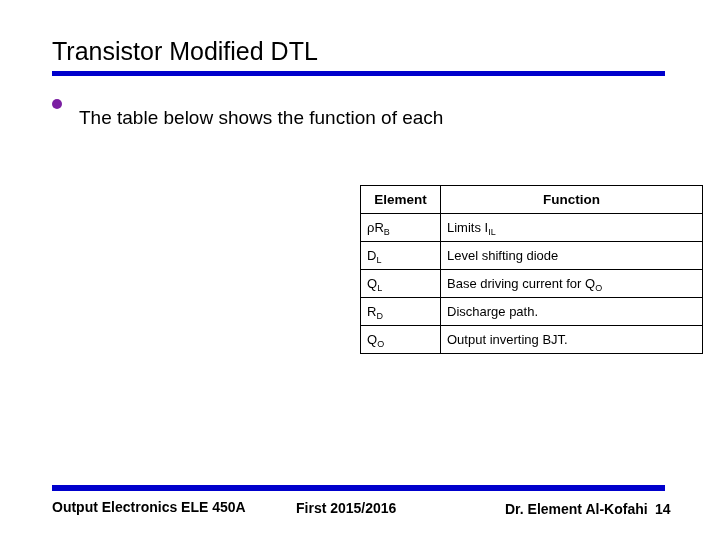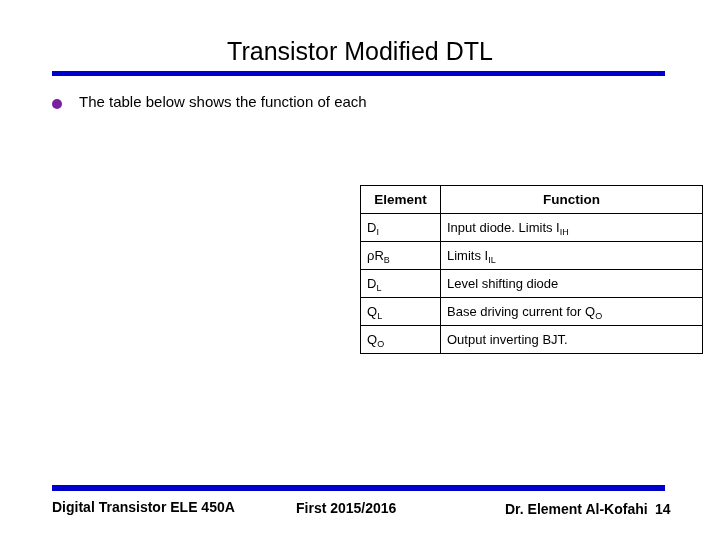--- a/index.html
+++ b/index.html
@@ -15,21 +15,21 @@
     font-family: "Liberation Sans", sans-serif;
     color: #000000;
   }
 
   
   #slide-title {
     position: absolute;
     left: 52px;
     top: 36px;
     width: 616px;
-    text-align: center;
+    text-align: left;
     font-size: 25px;
     line-height: 30px;
     font-weight: normal;
     color: #000000;
     white-space: nowrap;
   }
 
   #title-rule {
     position: absolute;
     left: 52px;
@@ -54,23 +54,24 @@
     flex: 0 0 auto;
     width: 10px;
     height: 10px;
     border-radius: 50%;
     background: #7B1FA2;
     margin-top: 11px;
     margin-right: 17px;
   }
   .bullet-text {
     flex: 1 1 auto;
-    font-size: 15px;
+    font-size: 19px;
     line-height: 28px;
     color: #000000;
+    margin-top: 16px;
   }
 
   
   #element-table {
     position: absolute;
     left: 360px;
     top: 185px;
     width: 342px;
     border-collapse: collapse;
     table-layout: fixed;
@@ -147,43 +148,43 @@
     <col class="col-function">
   </colgroup>
   <thead>
     <tr>
       <th>Element</th>
       <th>Function</th>
     </tr>
   </thead>
   <tbody>
     <tr>
-      <td class="cell-element"><span>D</span><sub>I</sub><span></span></td>
-      <td class="cell-function"><span>Input diode. Limits I</span><sub>IH</sub><span></span></td>
-    </tr>
-    <tr>
       <td class="cell-element"><span>ρR</span><sub>B</sub><span></span></td>
       <td class="cell-function"><span>Limits I</span><sub>IL</sub><span></span></td>
     </tr>
     <tr>
       <td class="cell-element"><span>D</span><sub>L</sub><span></span></td>
       <td class="cell-function"><span>Level shifting diode</span><sub></sub><span></span></td>
     </tr>
     <tr>
       <td class="cell-element"><span>Q</span><sub>L</sub><span></span></td>
       <td class="cell-function"><span>Base driving current for Q</span><sub>O</sub><span></span></td>
     </tr>
     <tr>
+      <td class="cell-element"><span>R</span><sub>D</sub><span></span></td>
+      <td class="cell-function"><span>Discharge path.</span><sub></sub><span></span></td>
+    </tr>
+    <tr>
       <td class="cell-element"><span>Q</span><sub>O</sub><span></span></td>
       <td class="cell-function"><span>Output inverting BJT.</span><sub></sub><span></span></td>
     </tr>
   </tbody>
 </table>
 
 <div id="footer-rule" style="background: rgb(0, 0, 204);"></div>
 
-<div class="footer-text" id="footer-course">Digital Transistor ELE 450A</div>
+<div class="footer-text" id="footer-course">Output Electronics ELE 450A</div>
 
 <div class="footer-text" id="footer-term">First 2015/2016</div>
 
 <div class="footer-text" id="footer-author">Dr. Element Al-Kofahi</div>
 
 <div class="footer-text" id="footer-page">14</div>
 
 </body></html>

